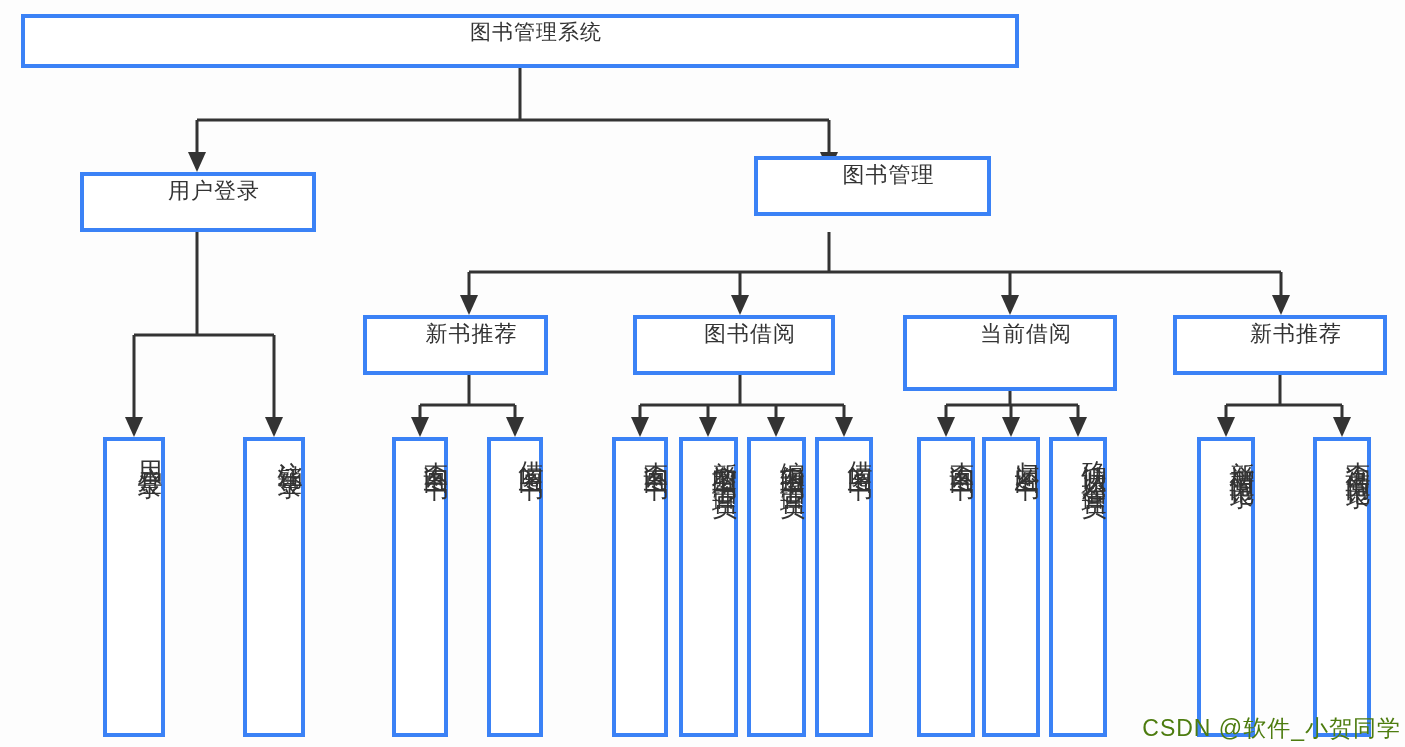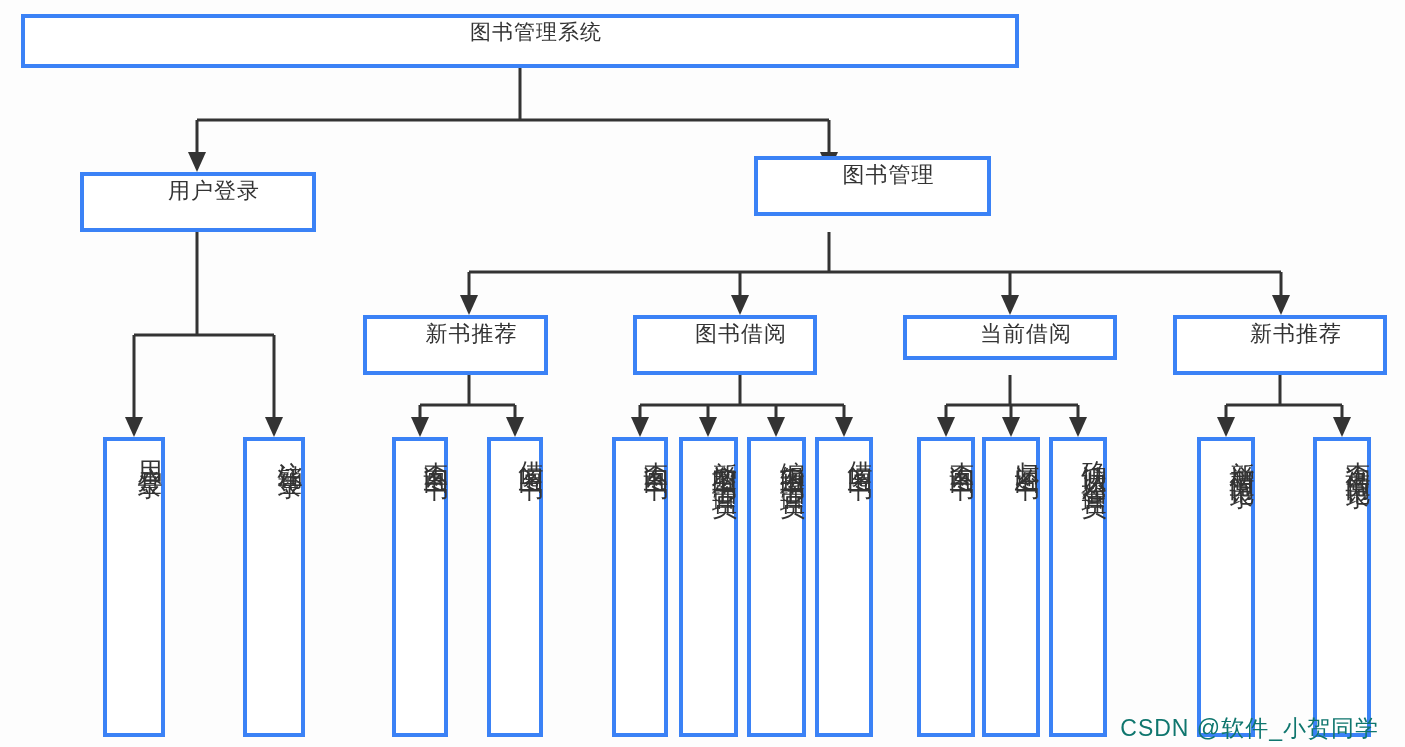--- a/index.html
+++ b/index.html
@@ -21,42 +21,42 @@
   .h-node  span { font-size:22px; letter-spacing:1px; }
   .leaf span {
     writing-mode:vertical-rl; text-orientation:mixed;
     font-size:25px; letter-spacing:5px; line-height:1;
   }
   
   .n-root   { left:21px;  top:14px;  width:998px; height:54px; }
   .n-login  { left:80px;  top:172px; width:236px; height:60px; }
   .n-mgmt   { left:710px; top:156px; width:237px; height:60px;margin-left:44px; }
   .n-rec    { left:363px; top:315px; width:185px; height:60px; }
-  .n-borrow { left:633px; top:315px; width:184px; height:60px; }
-  .n-cur    { left:903px; top:315px; width:214px; height:45px; }
+  .n-borrow { left:633px; top:315px; width:202px; height:60px; }
+  .n-cur    { left:903px; top:315px; width:214px; height:76px; }
   .n-his    { left:1173px;top:315px; width:214px; height:60px; }
   .leaf     { top:437px; height:300px; }
   .lf-0  { left:103px;  width:62px; }
   .lf-1  { left:243px;  width:62px; }
   .lf-2  { left:392px;  width:56px; }
   .lf-3  { left:487px;  width:56px; }
   .lf-4  { left:612px;  width:56px; }
   .lf-5  { left:679px;  width:59px; }
   .lf-6  { left:747px;  width:59px; }
   .lf-7  { left:815px;  width:58px; }
   .lf-8  { left:917px;  width:58px; }
   .lf-9  { left:982px;  width:58px; }
   .lf-10 { left:1049px; width:58px; }
   .lf-11 { left:1197px; width:58px; }
   .lf-12 { left:1313px; width:58px; }
   .edge { stroke:#333333; stroke-width:3; fill:none; }
   .arrow { fill:#333333; stroke:none; }
   .watermark {
-    position:absolute; top:713px; right:26px; z-index:5;
-    font-size:23px; color:#0f766e; letter-spacing:1px; white-space:nowrap;
+    position:absolute; top:713px; right:4px; z-index:5;
+    font-size:23px; color:#4d7c0f; letter-spacing:1px; white-space:nowrap;
   }
 </style>
 </head>
 <body>
 
 <div class="stage">
 
   <svg class="connectors" width="1405" height="747" viewBox="0 0 1405 747">
 
     <g>

